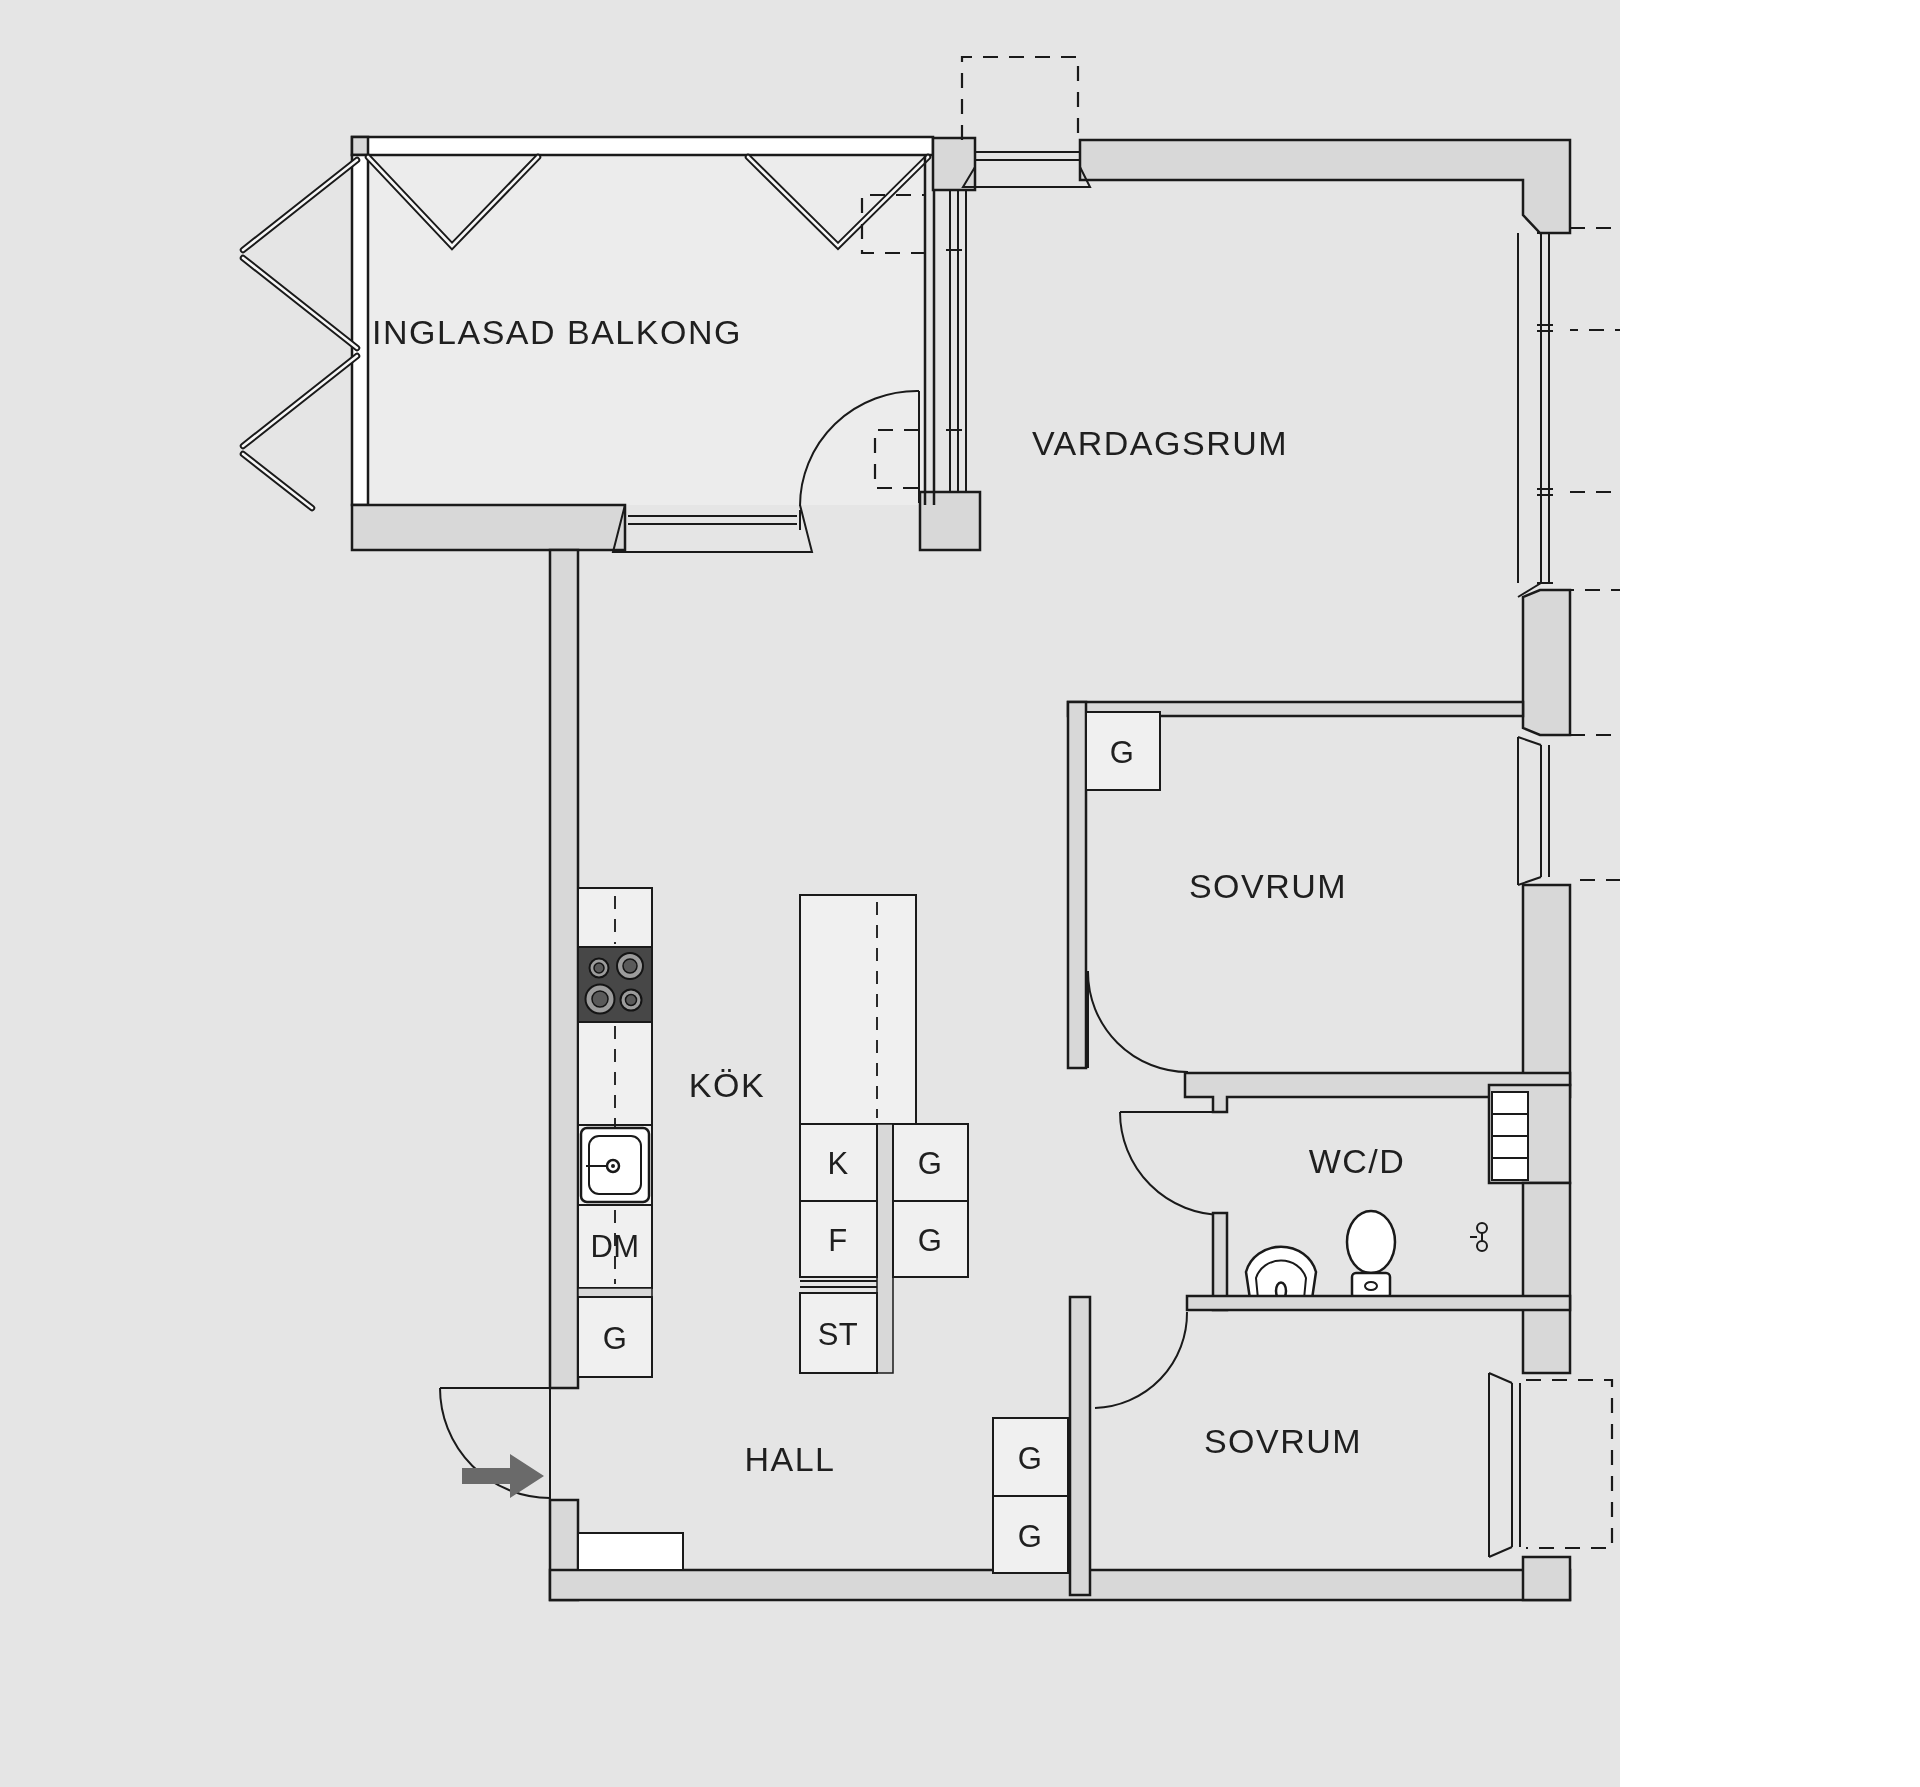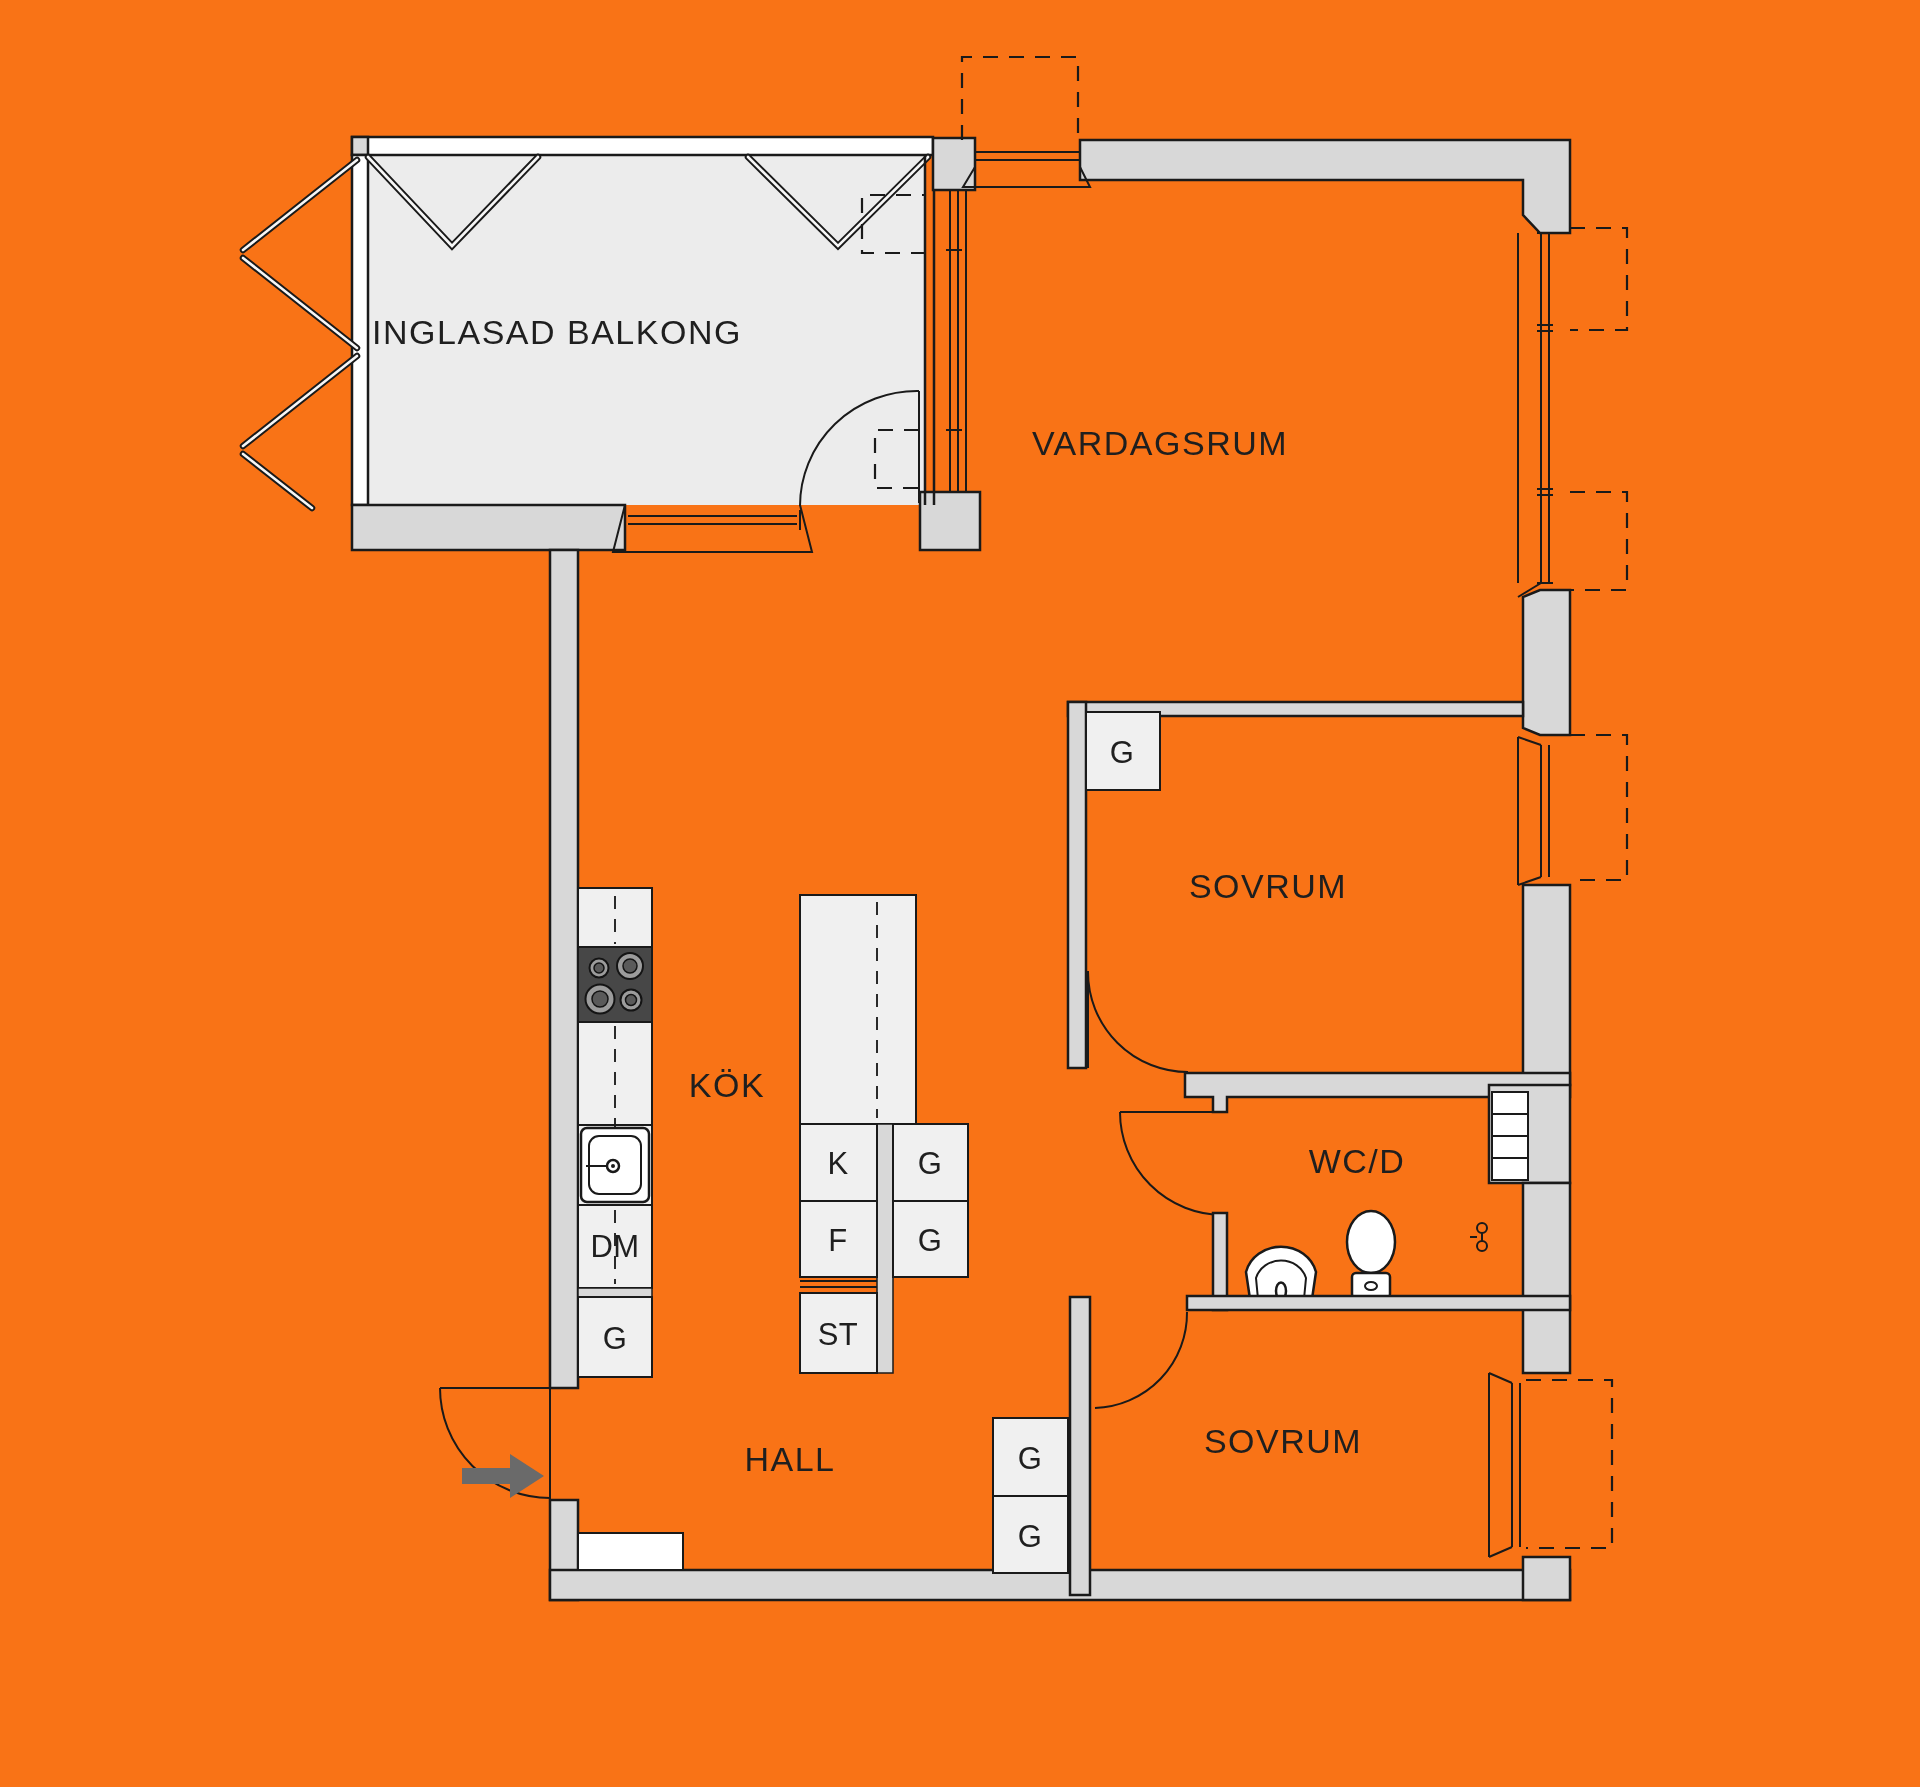--- a/index.html
+++ b/index.html
@@ -1,16 +1,16 @@
 <!DOCTYPE html>
 <html><head>
 <meta charset="utf-8">
 <style>
   html,body{margin:0;padding:0;background:#ffffff;}
-  .canvas{position:relative;width:1920px;height:1787px;background:#f97316;overflow:hidden;}
+  .canvas{position:relative;width:1620px;height:1787px;background:#e5e5e5;overflow:hidden;}
   svg{display:block;}
   .wall   {fill:#d8d8d8;stroke:#1a1a1a;stroke-width:2.5;}
   .wwall  {fill:#ffffff;stroke:#1a1a1a;stroke-width:2.5;}
   .floor  {fill:#ececec;stroke:none;}
   .cab    {fill:#f0f0f0;stroke:#1a1a1a;stroke-width:2;}
   .whitebox{fill:#ffffff;stroke:#1a1a1a;stroke-width:2;}
   .thin   {stroke:#1a1a1a;stroke-width:2;fill:none;}
   .thick  {stroke:#1a1a1a;stroke-width:2.5;fill:none;}
   .dash   {stroke:#1a1a1a;stroke-width:2.2;fill:none;stroke-dasharray:15 11;}
   .cdash  {stroke:#2a2a2a;stroke-width:2;fill:none;stroke-dasharray:13 10;}

